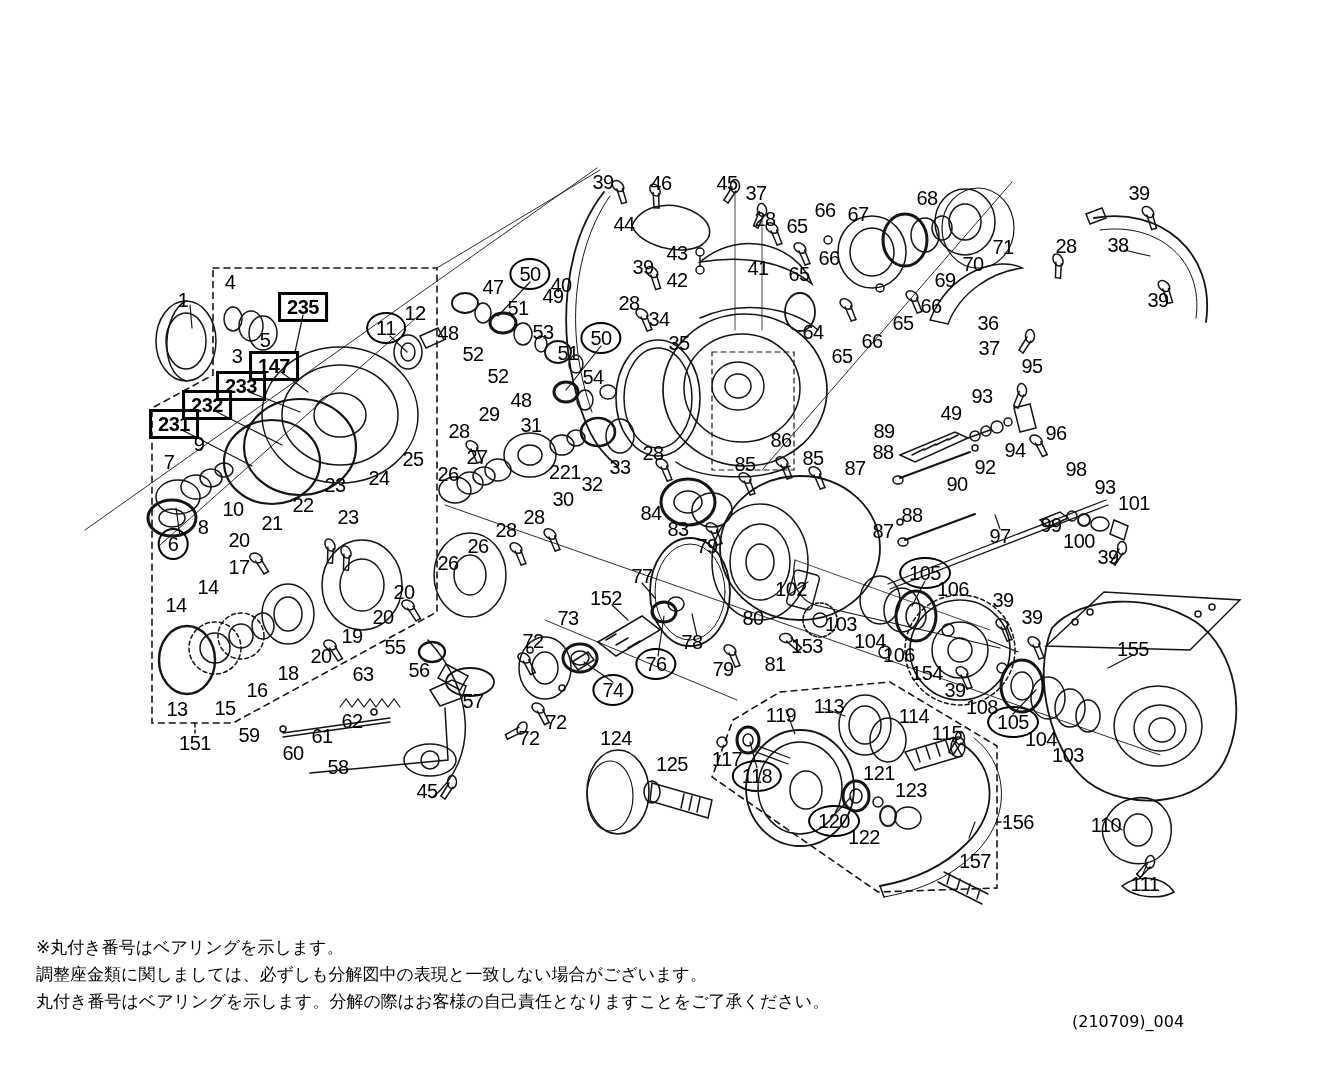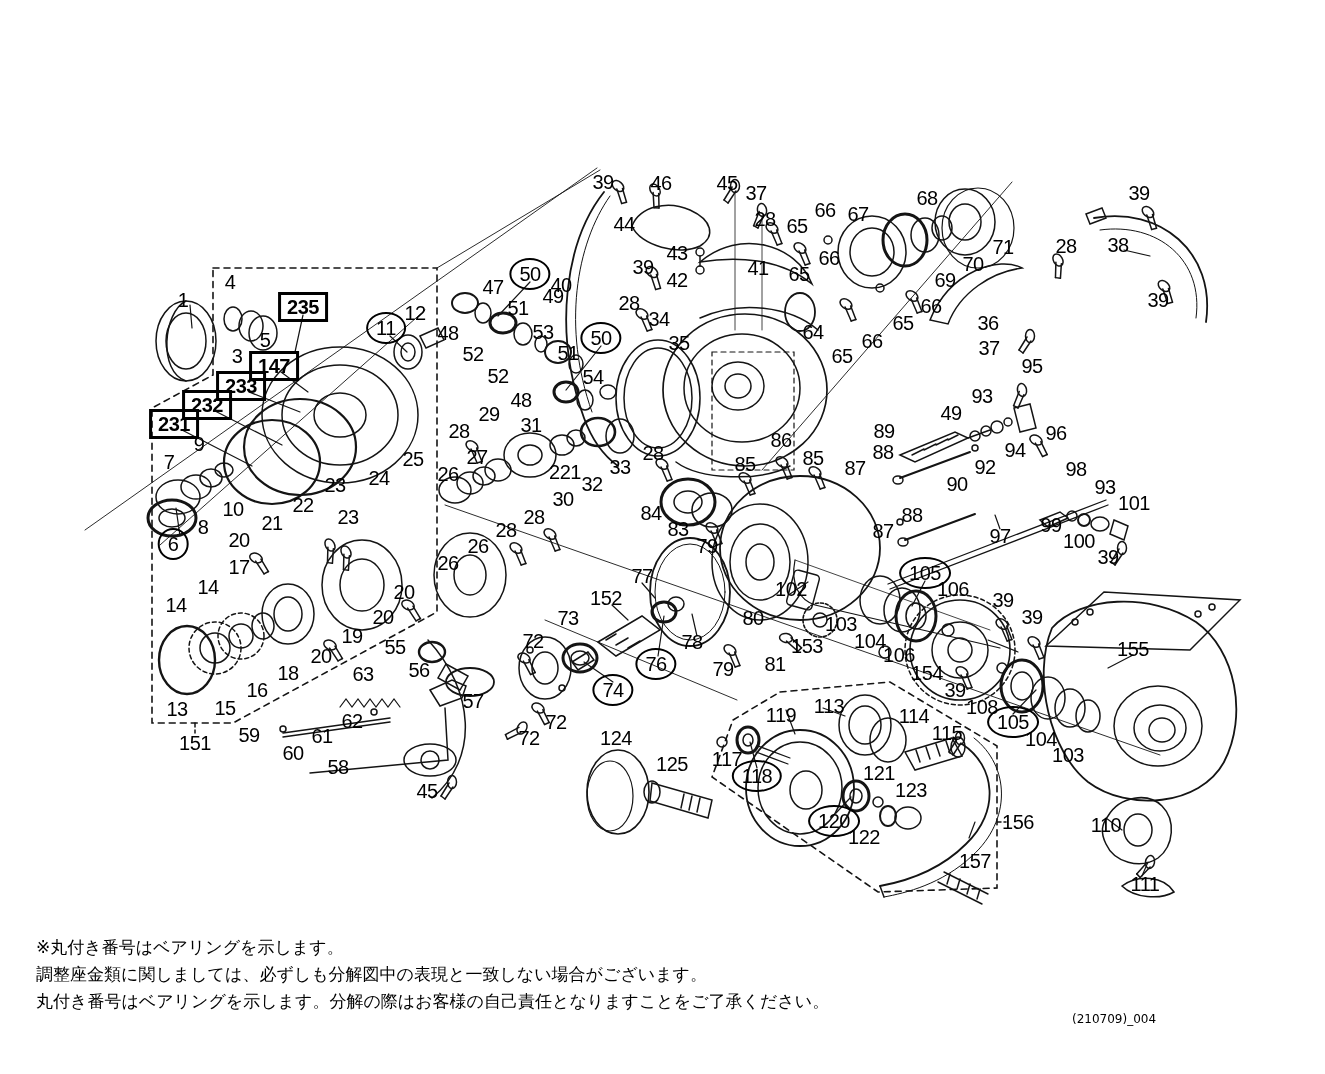--- a/index.html
+++ b/index.html
@@ -6,21 +6,21 @@
   #stage{position:relative;width:1325px;height:1074px;background:#ffffff;overflow:hidden;
          font-family:"Liberation Sans",sans-serif;color:#000;}
   #art{position:absolute;left:0;top:0;}
   #labels{position:absolute;left:0;top:0;width:100%;height:100%;}
   .lbl{position:absolute;transform:translate(-50%,-50%);font-size:20px;line-height:1;
        letter-spacing:-0.5px;white-space:nowrap;color:#000;}
   .lbl.circ{border:2.5px solid #000;border-radius:50%;padding:4px 8px;}
   .lbl.box{border:3px solid #000;padding:2px 6px;font-weight:bold;}
   #notes{position:absolute;left:36px;top:934px;font-family:"DejaVu Sans",sans-serif;
          font-size:17px;line-height:27px;}
-  #doccode{position:absolute;left:1072px;top:1012px;font-size:12px;
+  #doccode{position:absolute;left:1072px;top:1012px;font-size:16px;
            font-family:"DejaVu Sans",sans-serif;text-align:right;}
 </style>
 </head>
 <body>
 
 <div id="stage">
 
   <svg id="art" width="1325" height="1074" viewBox="0 0 1325 1074">
     <defs>
       <g id="scr">

